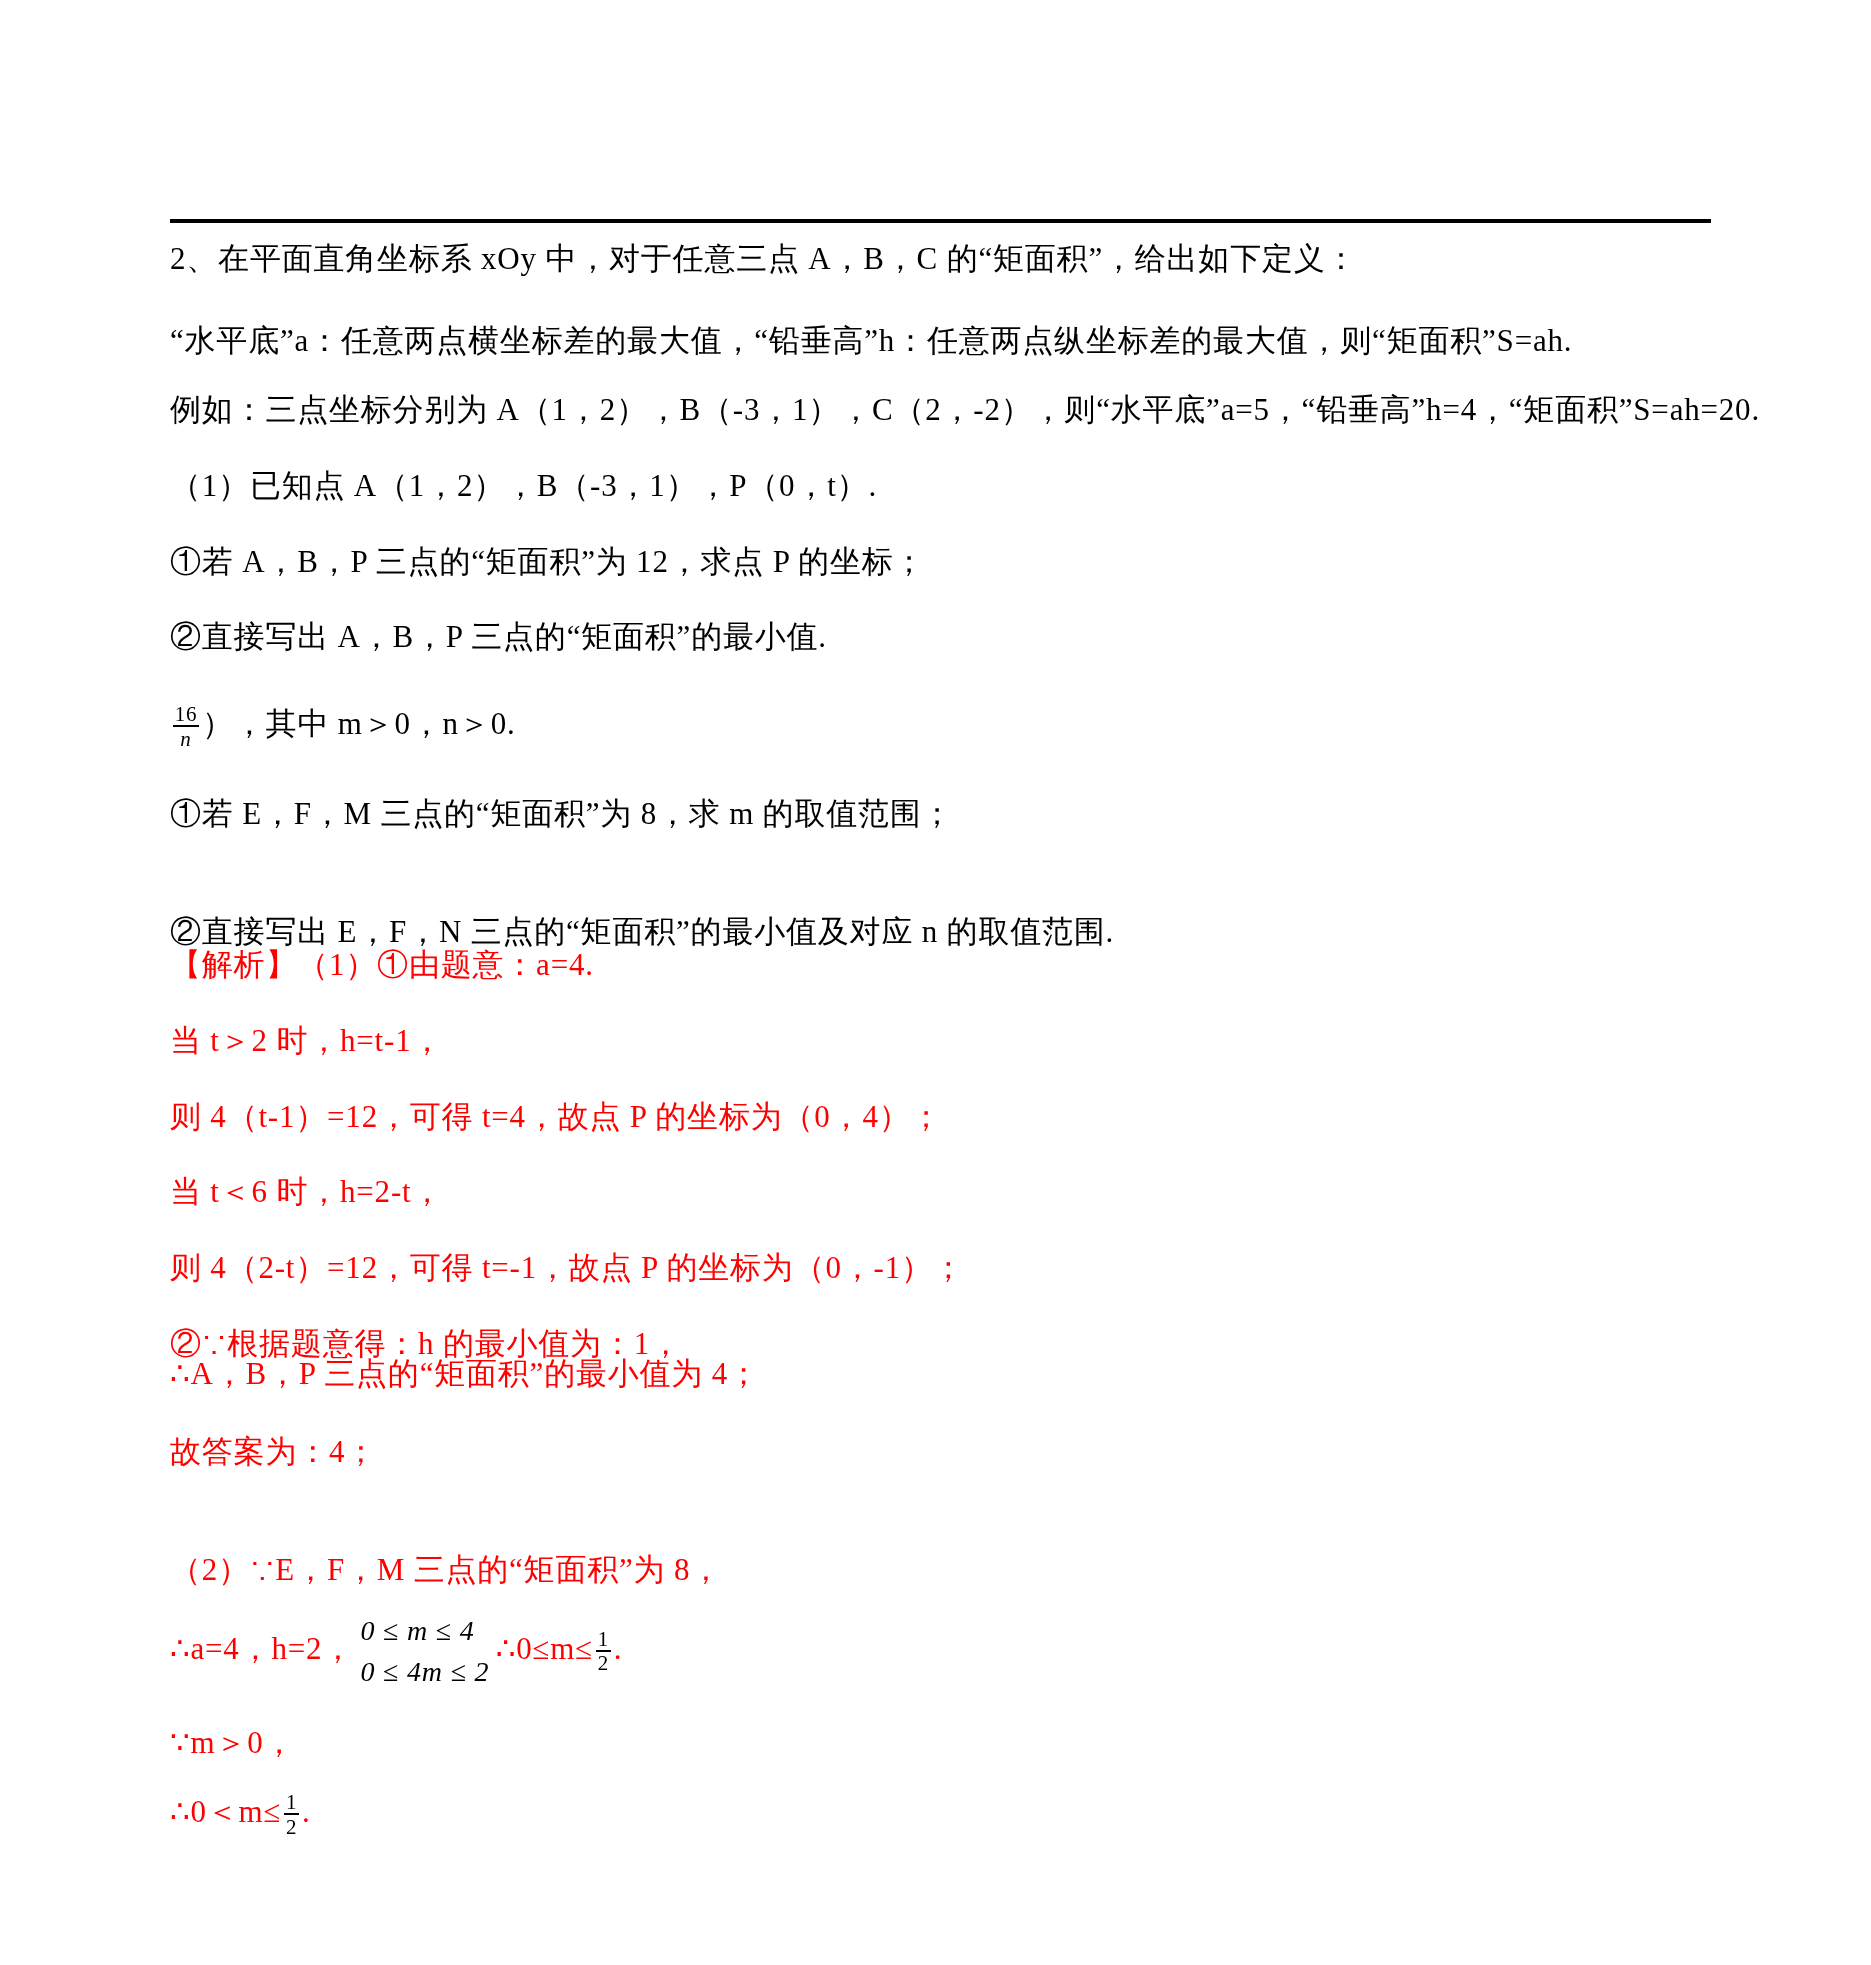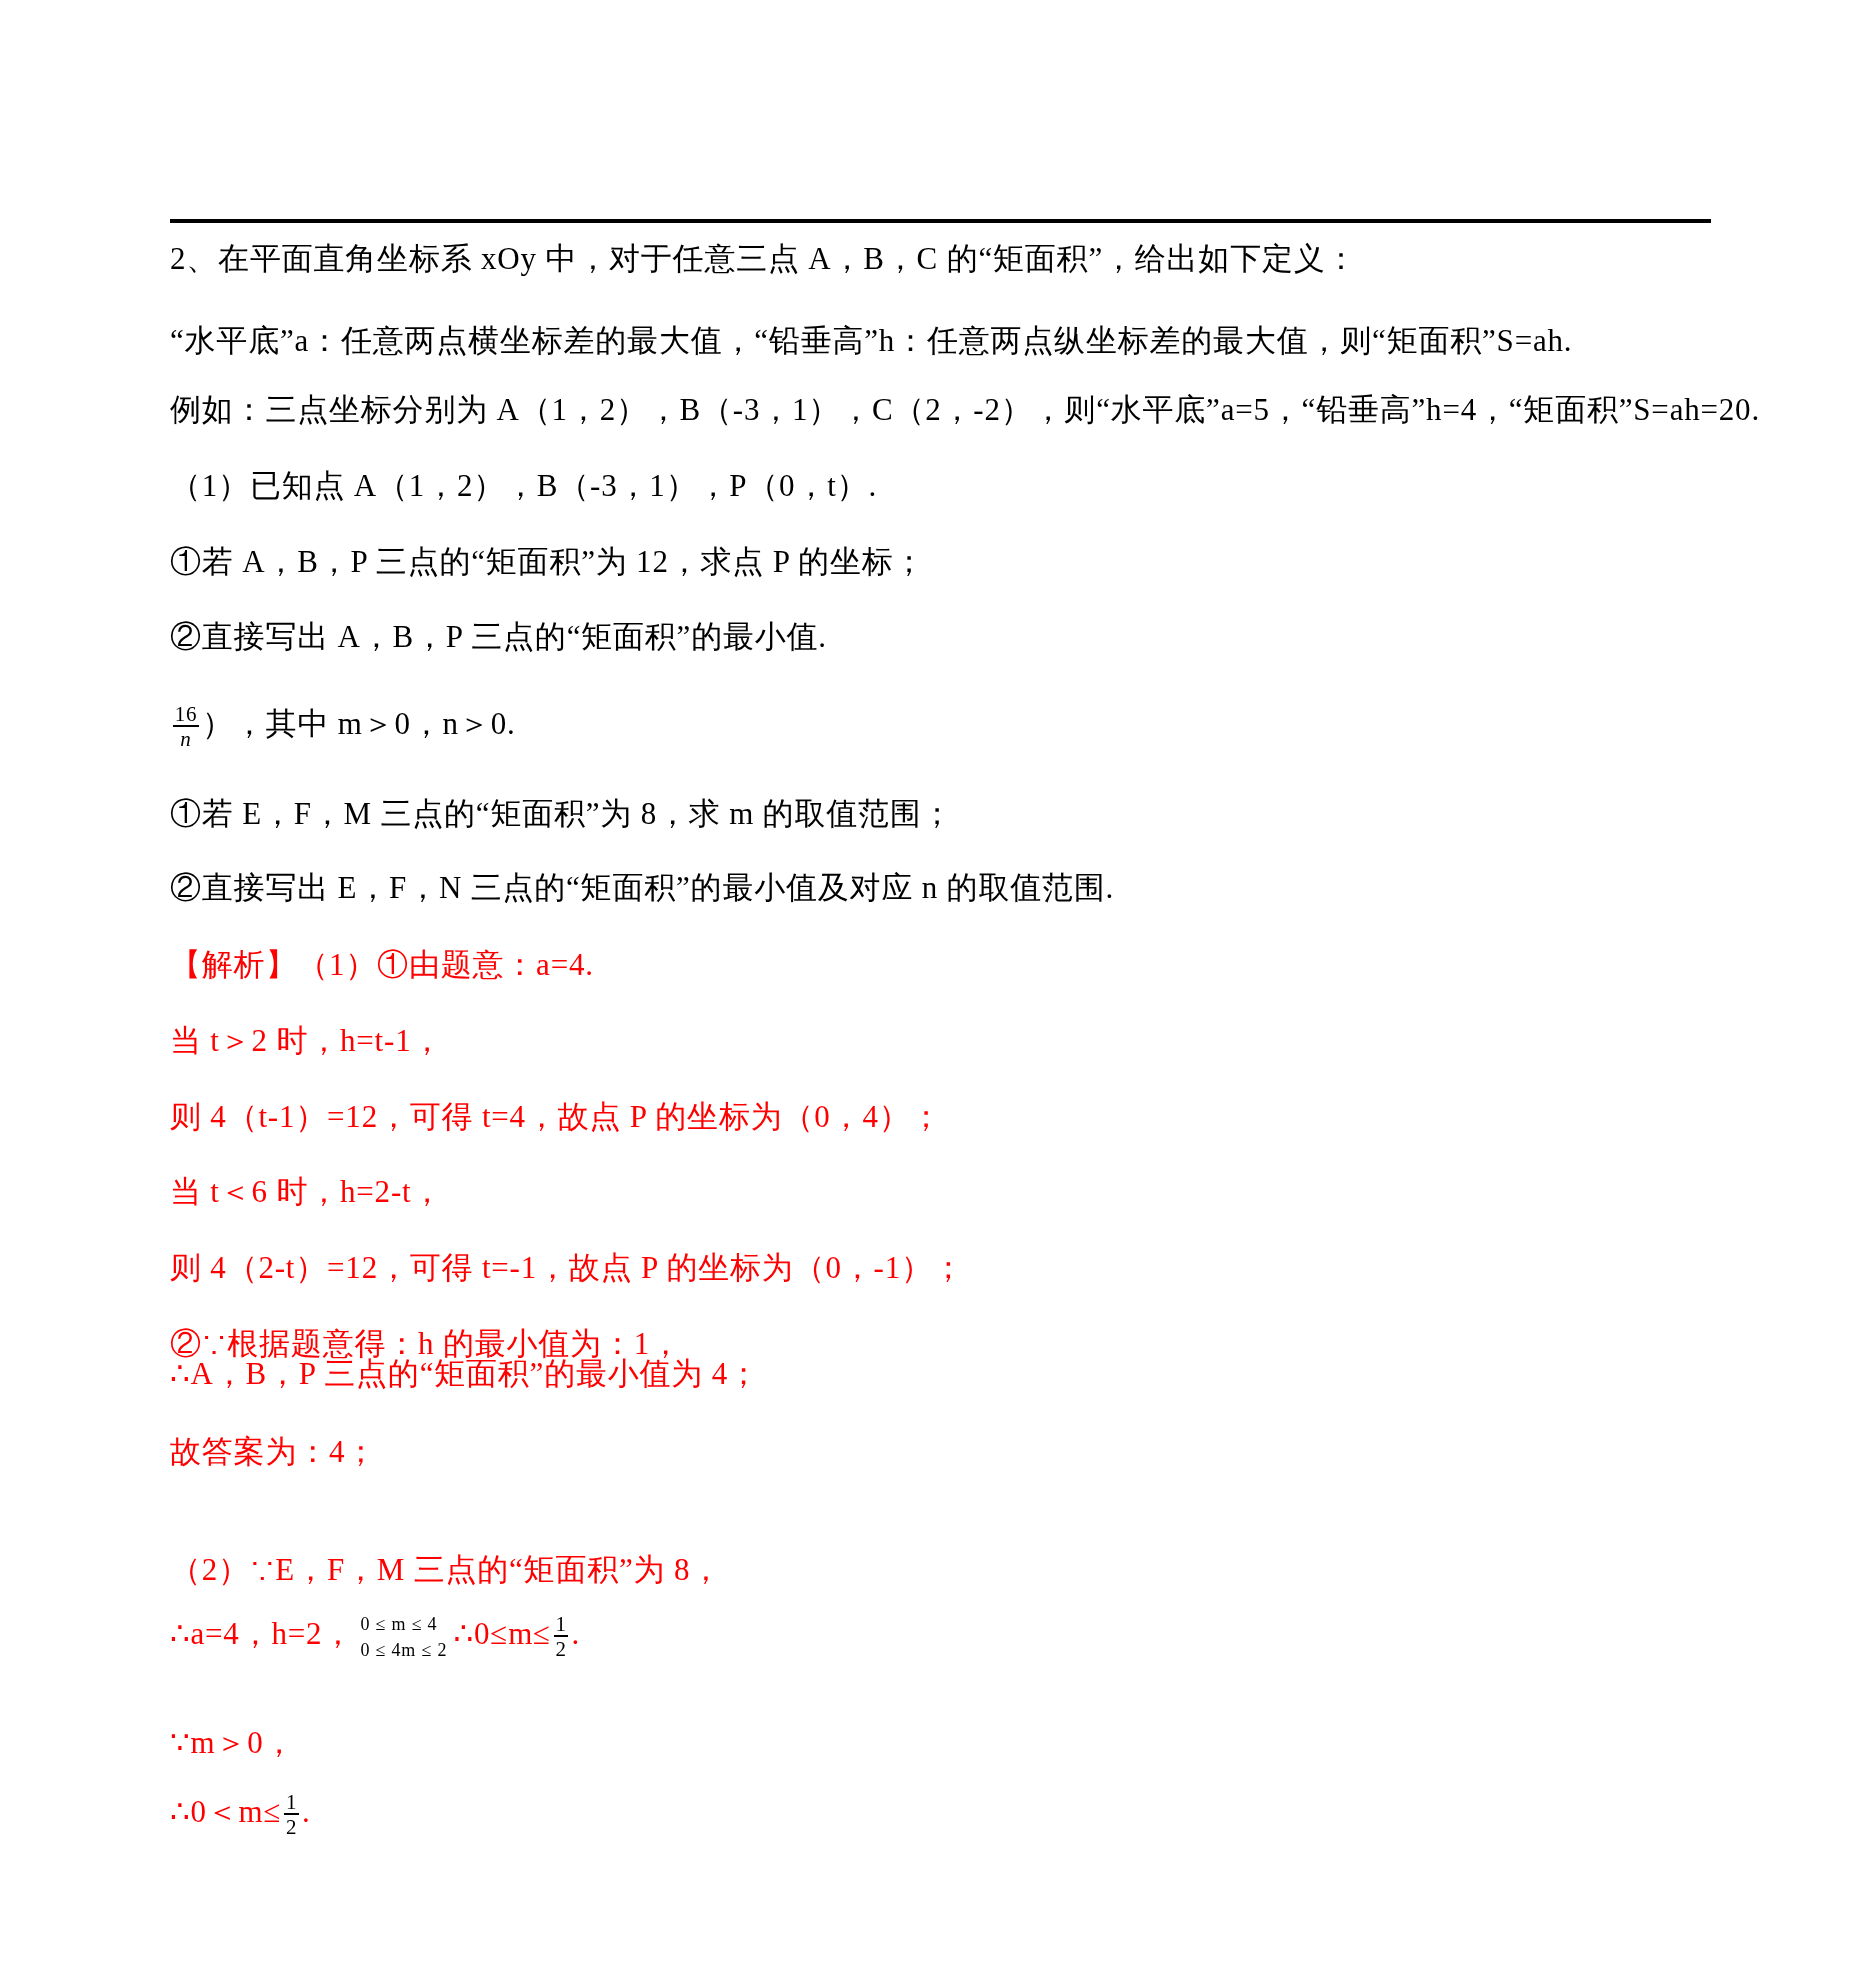--- a/index.html
+++ b/index.html
@@ -4,41 +4,41 @@
 <style>
   html, body { margin:0; padding:0; background:#ffffff; }
   body { width:1872px; height:2647px; position:relative; overflow:hidden;
          font-family:"Liberation Serif","DejaVu Serif",serif; color:#000; }
   .rule { position:absolute; left:170px; top:219px; width:1541px; height:3.5px; background:#000; }
   .line { position:absolute; left:170px; font-size:31px; line-height:39px; white-space:nowrap; letter-spacing:0.8px; }
   .red { color:#ff0000; }
   .frac { display:inline-block; vertical-align:middle; text-align:center; line-height:1; margin:0 3.1px; color:#000; font-size:21px; }
   .frac .num { display:block; padding:0 1.6px; border-bottom:2px solid #000; }
   .frac .den { display:block; padding:1.6px 1.6px 0; }
-  .sys { display:inline-block; vertical-align:middle; line-height:1.45; color:#000; font-size:18px; margin:0 6.3px; }
+  .sys { display:inline-block; vertical-align:middle; line-height:1.45; color:#000; font-size:28px; margin:0 6.3px;font-style:italic; }
   .sys span { display:block; }
 </style>
 </head>
 <body>
 
 <div class="rule"></div>
 
 <div class="line" style="top:239px">2、在平面直角坐标系 xOy 中，对于任意三点 A，B，C 的“矩面积”，给出如下定义：</div>
 <div class="line" style="top:321px">“水平底”a：任意两点横坐标差的最大值，“铅垂高”h：任意两点纵坐标差的最大值，则“矩面积”S=ah.</div>
 <div class="line" style="top:390px">例如：三点坐标分别为 A（1，2），B（-3，1），C（2，-2），则“水平底”a=5，“铅垂高”h=4，“矩面积”S=ah=20.</div>
 <div class="line" style="top:466px">（1）已知点 A（1，2），B（-3，1），P（0，t）.</div>
 <div class="line" style="top:542px">①若 A，B，P 三点的“矩面积”为 12，求点 P 的坐标；</div>
 <div class="line" style="top:617px">②直接写出 A，B，P 三点的“矩面积”的最小值.</div>
 
 <div class="line" style="top:704px">
   <span class="frac"><span class="num">16</span><span class="den" style="font-style:italic">n</span></span><span>），其中 m＞0，n＞0.</span>
 </div>
 
 <div class="line" style="top:794px">①若 E，F，M 三点的“矩面积”为 8，求 m 的取值范围；</div>
-<div class="line" style="top:868px">②直接写出 E，F，N 三点的“矩面积”的最小值及对应 n 的取值范围.</div>
+<div class="line" style="top:912px">②直接写出 E，F，N 三点的“矩面积”的最小值及对应 n 的取值范围.</div>
 
 <div class="line red" style="top:945px">
   <span>【解析】</span><span>（1）①由题意：a=4.</span>
 </div>
 <div class="line red" style="top:1021px">当 t＞2 时，h=t-1，</div>
 <div class="line red" style="top:1097px">则 4（t-1）=12，可得 t=4，故点 P 的坐标为（0，4）；</div>
 <div class="line red" style="top:1172px">当 t＜6 时，h=2-t，</div>
 <div class="line red" style="top:1248px">则 4（2-t）=12，可得 t=-1，故点 P 的坐标为（0，-1）；</div>
 <div class="line red" style="top:1324px">②∵根据题意得：h 的最小值为：1，</div>
 <div class="line red" style="top:1354px">∴A，B，P 三点的“矩面积”的最小值为 4；</div>

